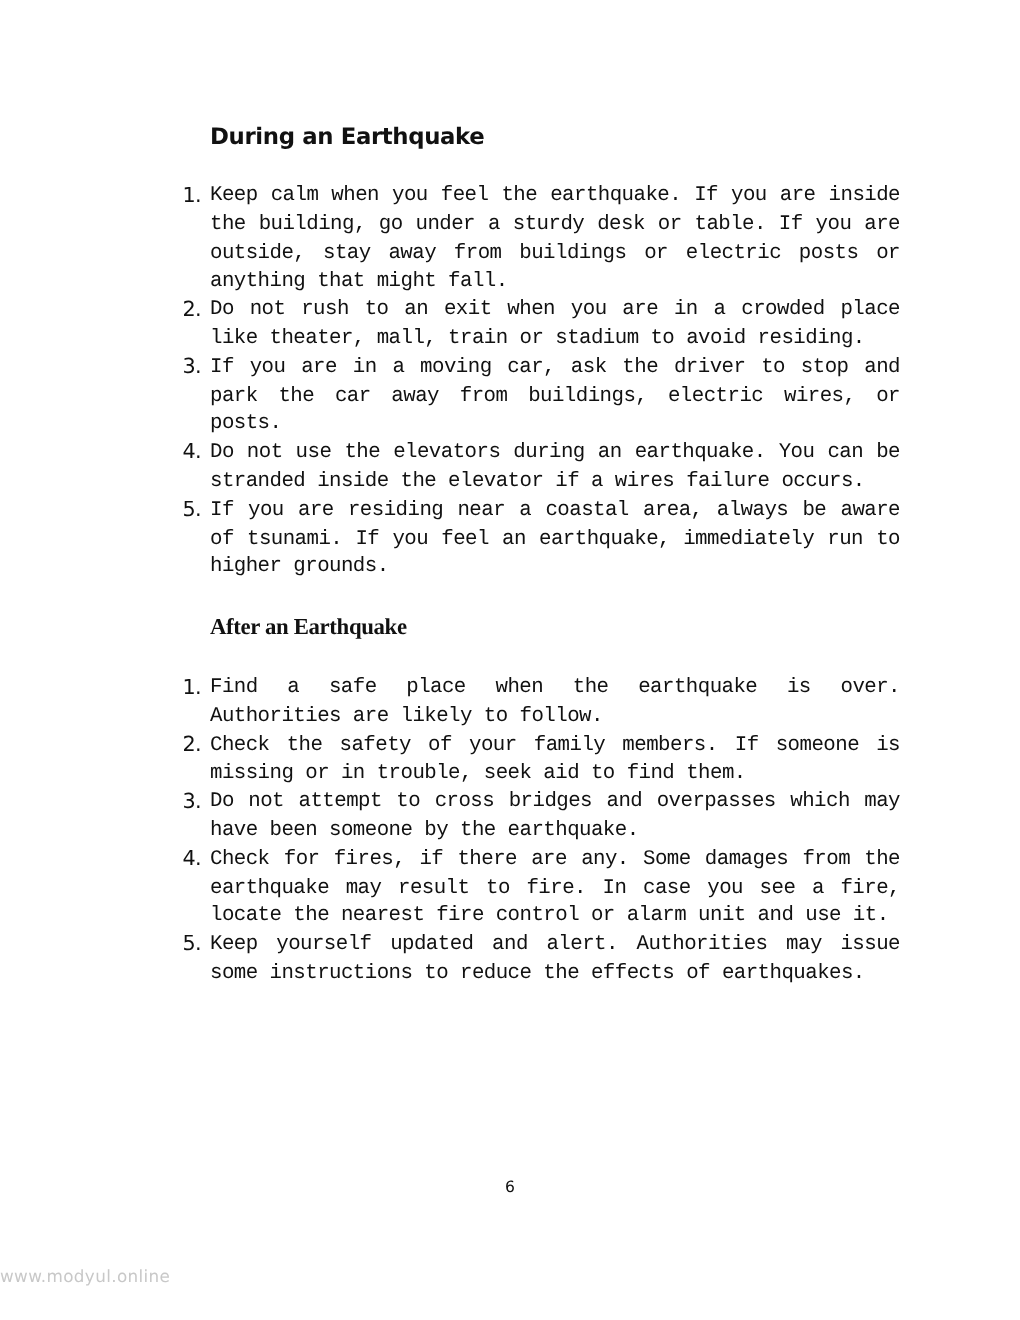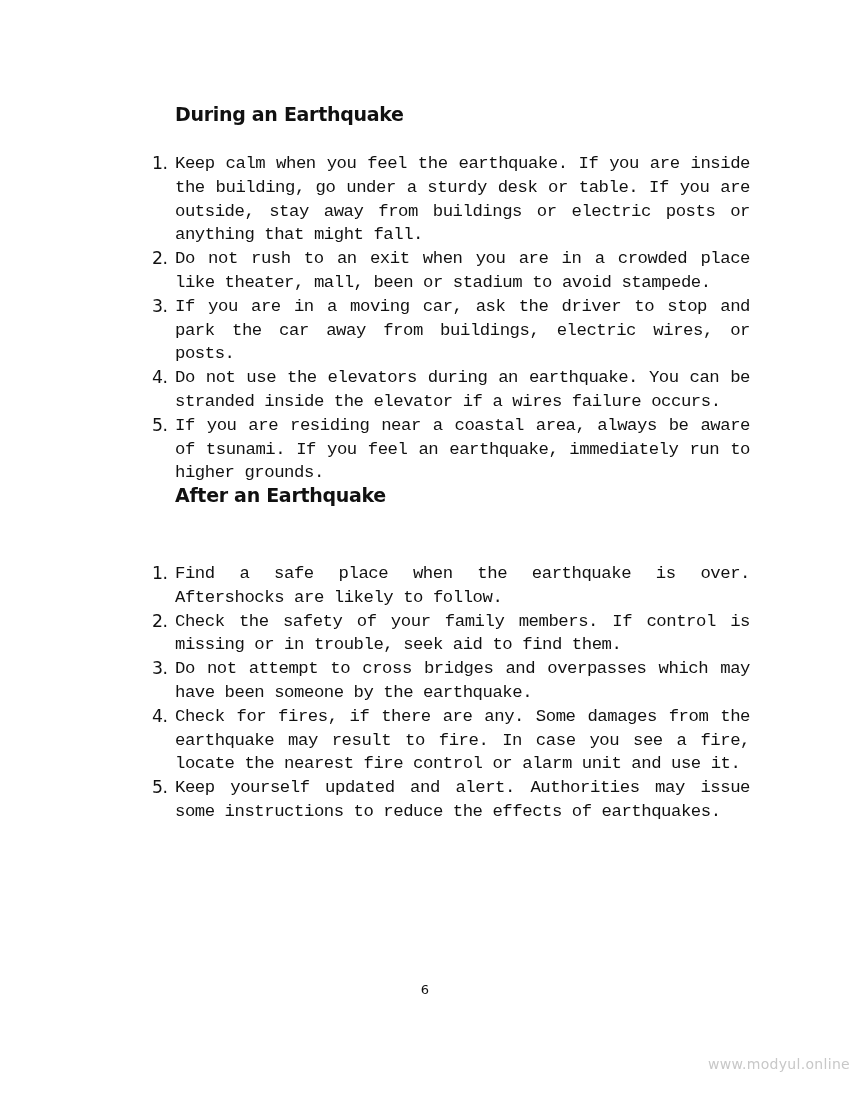--- a/index.html
+++ b/index.html
@@ -24,21 +24,21 @@
       position: absolute;
       left: 175px;
       margin: 0;
       font-family: "DejaVu Sans", sans-serif;
       font-weight: bold;
       font-size: 19px;
       letter-spacing: -0.3px;
       color: #111111;
     }
     .title-during { top: 103px; }
-    .title-after  { top: 484px; }
+    .title-after  { top: 512px; font-family: Liberation Serif, serif; }
 
     .item-list {
       position: absolute;
       left: 152px;
       width: 598px;
       margin: 0;
       padding: 0;
       list-style: none;
     }
     .list-during { top: 152px; }
@@ -72,67 +72,67 @@
       text-align: center;
       font-family: "DejaVu Sans", sans-serif;
       font-size: 13px;
       color: #111111;
     }
     .watermark {
       position: absolute;
       top: 1056px;
       left: 0;
       width: 850px;
-      text-align: right;
+      text-align: left;
       font-family: "DejaVu Sans", sans-serif;
       font-size: 14px;
       color: #c8c8c8;
       letter-spacing: 0.3px;
     }
   </style>
 </head>
 <body>
 
 <div class="page">
 
   <h2 class="section-title title-during">During an Earthquake</h2>
 
   <ol class="item-list list-during">
     <li class="list-item">
       <span class="num">1.</span>
       <span class="text">Keep calm when you feel the earthquake. If you are inside the building, go under a sturdy desk or table. If you are outside, stay away from buildings or electric posts or anything that might fall.</span>
     </li>
     <li class="list-item">
       <span class="num">2.</span>
-      <span class="text">Do not rush to an exit when you are in a crowded place like theater, mall, been or stadium to avoid stampede.</span>
+      <span class="text">Do not rush to an exit when you are in a crowded place like theater, mall, train or stadium to avoid residing.</span>
     </li>
     <li class="list-item">
       <span class="num">3.</span>
       <span class="text">If you are in a moving car, ask the driver to stop and park the car away from buildings, electric wires, or posts.</span>
     </li>
     <li class="list-item">
       <span class="num">4.</span>
       <span class="text">Do not use the elevators during an earthquake. You can be stranded inside the elevator if a wires failure occurs.</span>
     </li>
     <li class="list-item">
       <span class="num">5.</span>
       <span class="text">If you are residing near a coastal area, always be aware of tsunami. If you feel an earthquake, immediately run to higher grounds.</span>
     </li>
   </ol>
 
   <h2 class="section-title title-after">After an Earthquake</h2>
 
   <ol class="item-list list-after">
     <li class="list-item">
       <span class="num">1.</span>
-      <span class="text">Find a safe place when the earthquake is over. Aftershocks are likely to follow.</span>
+      <span class="text">Find a safe place when the earthquake is over. Authorities are likely to follow.</span>
     </li>
     <li class="list-item">
       <span class="num">2.</span>
-      <span class="text">Check the safety of your family members. If control is missing or in trouble, seek aid to find them.</span>
+      <span class="text">Check the safety of your family members. If someone is missing or in trouble, seek aid to find them.</span>
     </li>
     <li class="list-item">
       <span class="num">3.</span>
       <span class="text">Do not attempt to cross bridges and overpasses which may have been someone by the earthquake.</span>
     </li>
     <li class="list-item">
       <span class="num">4.</span>
       <span class="text">Check for fires, if there are any. Some damages from the earthquake may result to fire. In case you see a fire, locate the nearest fire control or alarm unit and use it.</span>
     </li>
     <li class="list-item">

